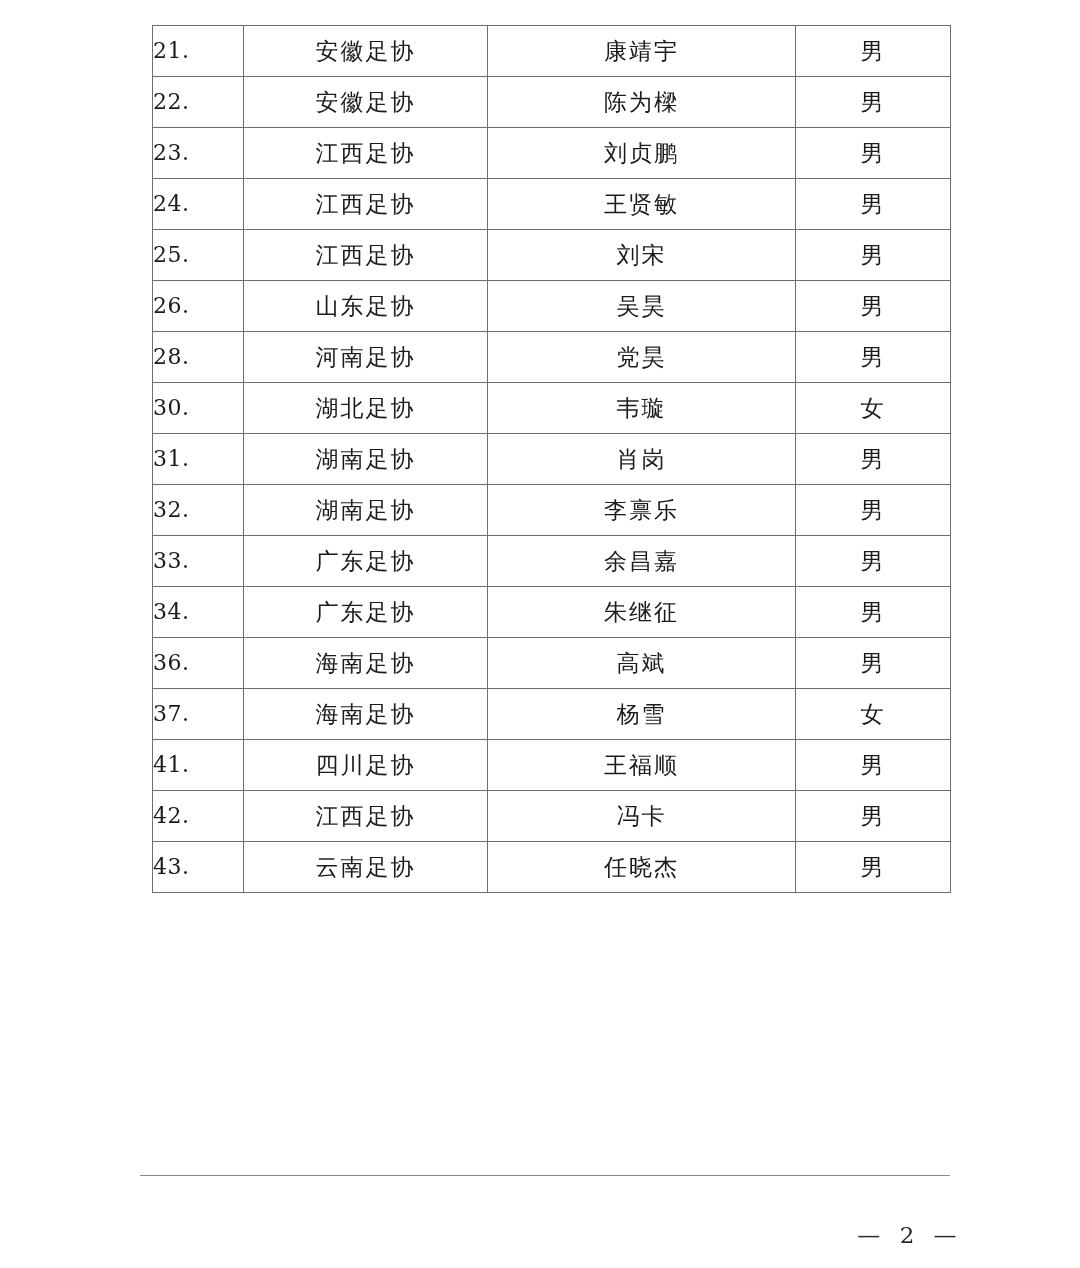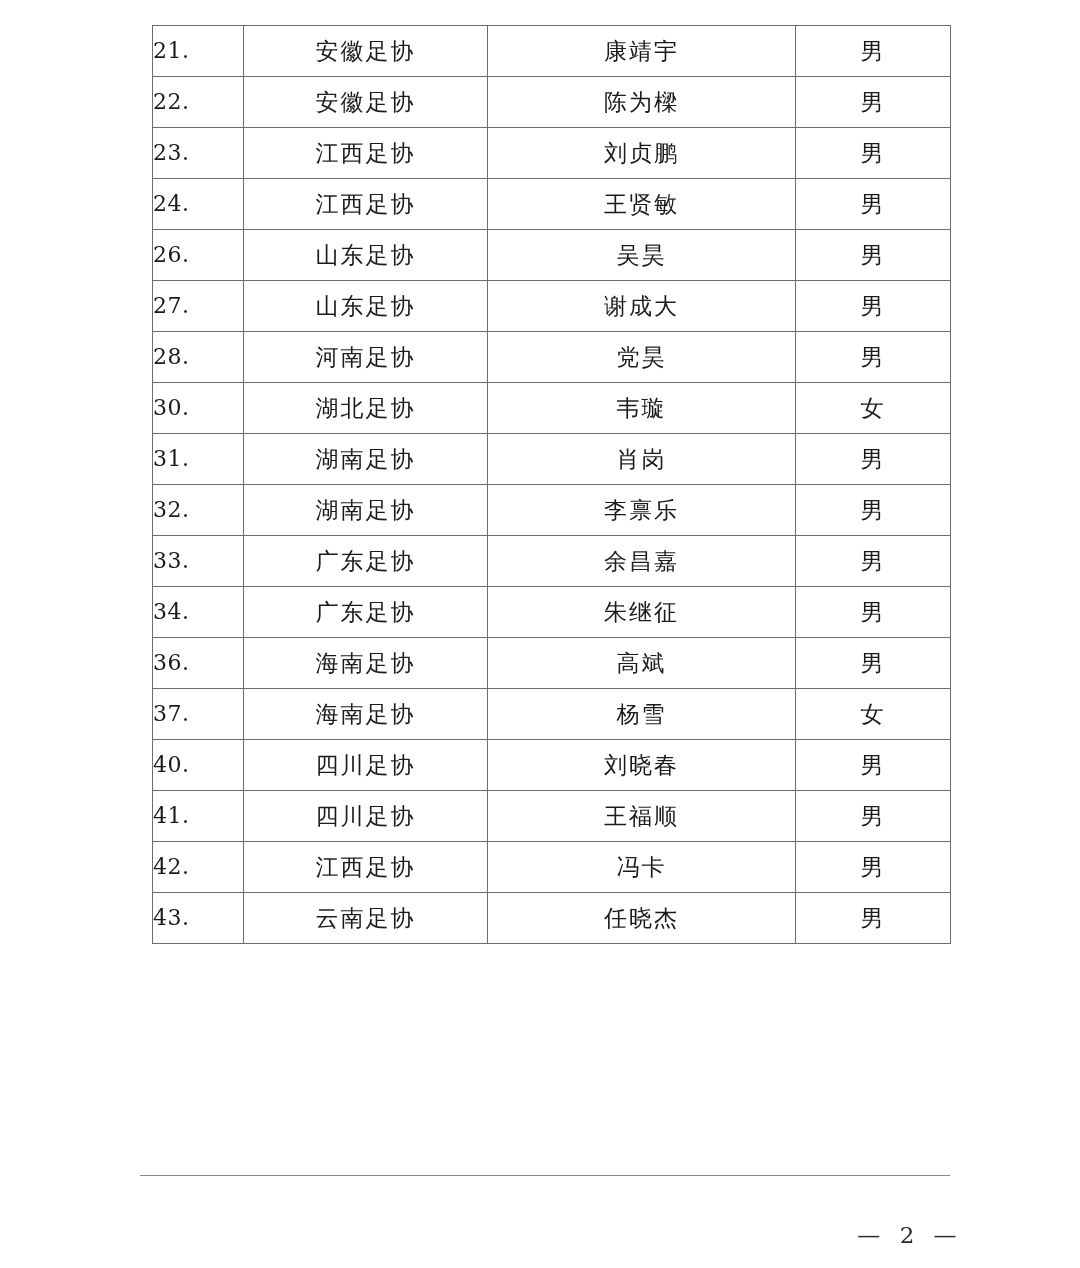--- a/index.html
+++ b/index.html
@@ -126,29 +126,29 @@
           <td class="cell-name">刘贞鹏</td>
           <td class="cell-gender">男</td>
         </tr>
         <tr>
           <td class="cell-index">24.</td>
           <td class="cell-assoc">江西足协</td>
           <td class="cell-name">王贤敏</td>
           <td class="cell-gender">男</td>
         </tr>
         <tr>
+          <td class="cell-index">25.</td>
+          <td class="cell-assoc">江西足协</td>
+          <td class="cell-name">刘宋</td>
+          <td class="cell-gender">男</td>
+        </tr>
+        <tr>
           <td class="cell-index">26.</td>
           <td class="cell-assoc">山东足协</td>
           <td class="cell-name">吴昊</td>
-          <td class="cell-gender">男</td>
-        </tr>
-        <tr>
-          <td class="cell-index">27.</td>
-          <td class="cell-assoc">山东足协</td>
-          <td class="cell-name">谢成大</td>
           <td class="cell-gender">男</td>
         </tr>
         <tr>
           <td class="cell-index">28.</td>
           <td class="cell-assoc">河南足协</td>
           <td class="cell-name">党昊</td>
           <td class="cell-gender">男</td>
         </tr>
         <tr>
           <td class="cell-index">30.</td>
@@ -186,26 +186,20 @@
           <td class="cell-name">高斌</td>
           <td class="cell-gender">男</td>
         </tr>
         <tr>
           <td class="cell-index">37.</td>
           <td class="cell-assoc">海南足协</td>
           <td class="cell-name">杨雪</td>
           <td class="cell-gender">女</td>
         </tr>
         <tr>
-          <td class="cell-index">40.</td>
-          <td class="cell-assoc">四川足协</td>
-          <td class="cell-name">刘晓春</td>
-          <td class="cell-gender">男</td>
-        </tr>
-        <tr>
           <td class="cell-index">41.</td>
           <td class="cell-assoc">四川足协</td>
           <td class="cell-name">王福顺</td>
           <td class="cell-gender">男</td>
         </tr>
         <tr>
           <td class="cell-index">42.</td>
           <td class="cell-assoc">江西足协</td>
           <td class="cell-name">冯卡</td>
           <td class="cell-gender">男</td>

